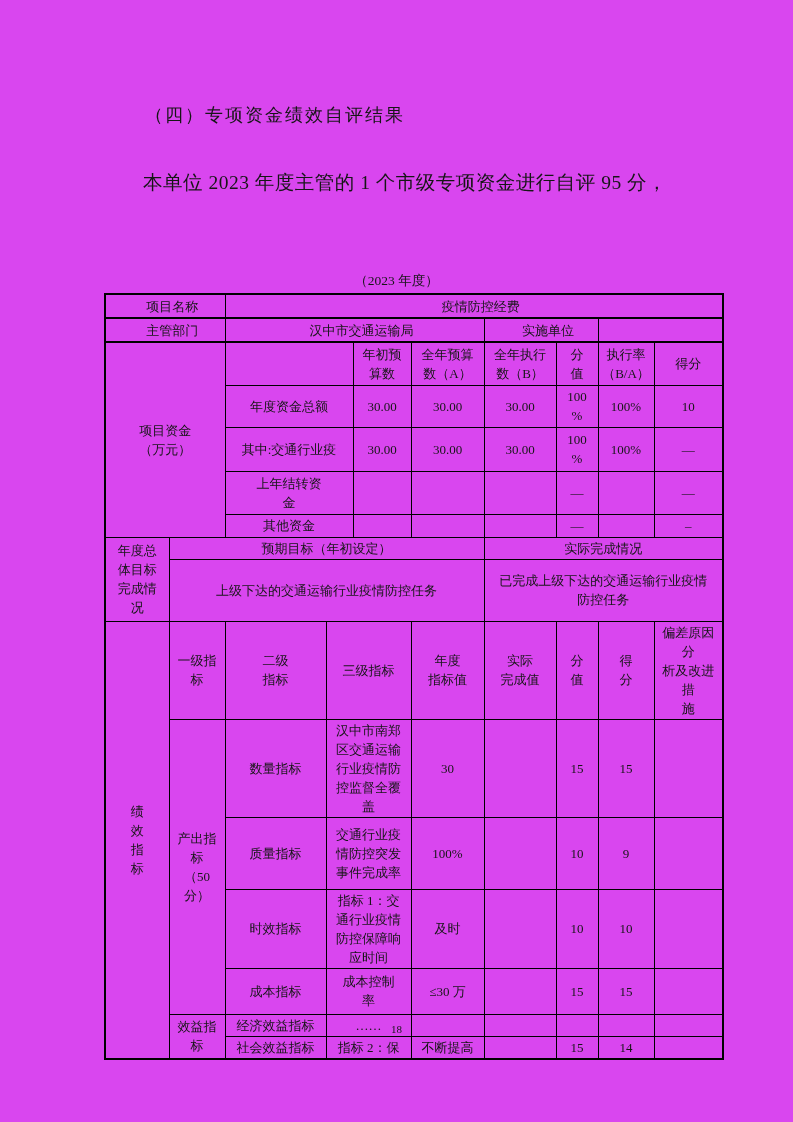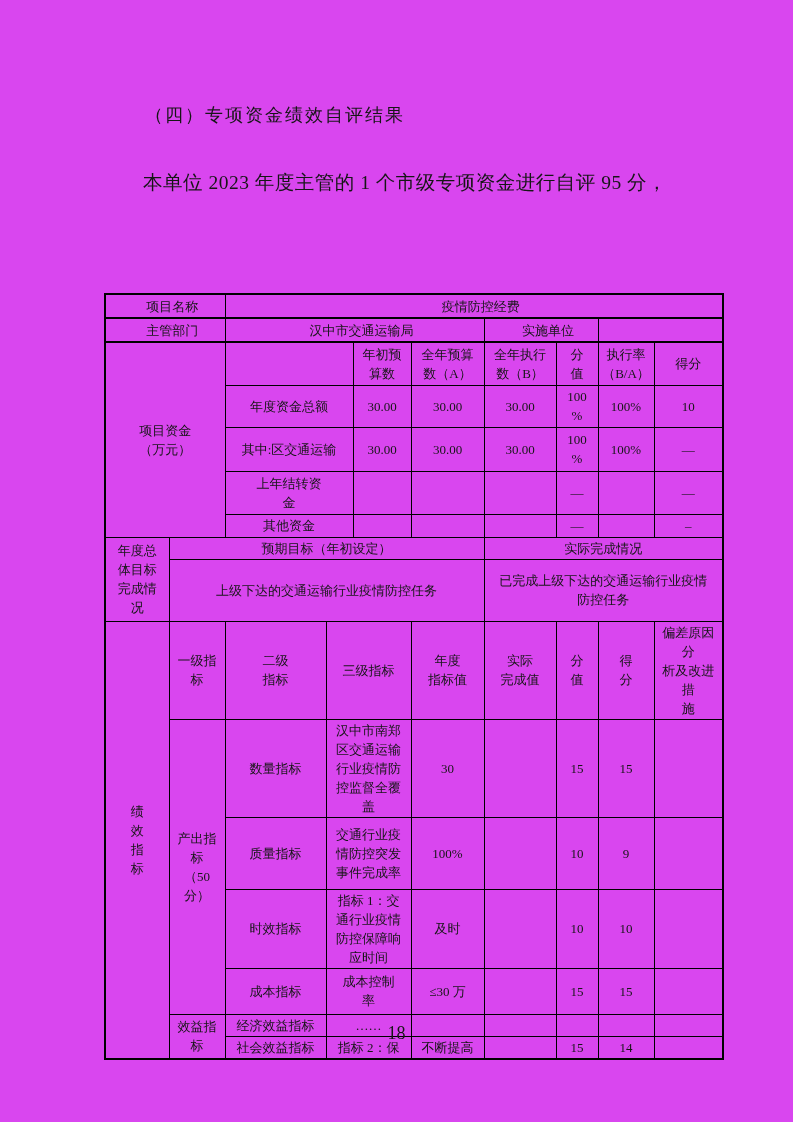--- a/index.html
+++ b/index.html
@@ -18,21 +18,21 @@
   }
   .para-line1{position:absolute;left:143px;top:169px;font-size:19.5px;letter-spacing:.5px;}
   .para-line2{position:absolute;left:111px;top:205px;font-size:19.5px;letter-spacing:.5px;}
   .table-title{
     position:absolute;left:0;top:236px;width:793px;
     text-align:center;
     font-family:"Liberation Sans", sans-serif;
     font-weight:700;font-size:26px;letter-spacing:.5px;
   }
   .table-year{position:absolute;left:0;top:272px;width:793px;text-align:center;font-size:13.5px;}
-  .page-number{position:absolute;left:0;top:1023px;width:793px;text-align:center;font-size:18px;}
+  .page-number{position:absolute;left:0;top:1023px;width:793px;text-align:center;font-size:11px;}
 
   table.selfeval{
     position:absolute;left:104px;top:293px;
     width:618px;
     border-collapse:collapse;
     table-layout:fixed;
     border:2px solid #000;
   }
   table.selfeval td{
     border:1px solid #000;
@@ -51,20 +51,21 @@
 </style>
 </head>
 <body>
 
 <div class="page">
 
   <div class="section-heading">（四）专项资金绩效自评结果</div>
 
   <div class="para-line1">本单位 2023 年度主管的 1 个市级专项资金进行自评 95 分，</div>
 
+  <div class="table-year">（2023 年度）</div>
 
   <table class="selfeval">
     <colgroup>
       <col style="width:64px">
         <col style="width:56px">
         <col style="width:101px">
         <col style="width:27px">
       <col style="width:58px">
         <col style="width:73px">
         <col style="width:72px">
@@ -108,21 +109,21 @@
       <td>30.00</td>
       <td>30.00</td>
       <td class="l">30.00</td>
       <td>100
 %</td>
       <td>100%</td>
       <td>10</td>
     </tr>
 
     <tr style="height:44px">
-      <td colspan="2" class="l">其中:区交通运输</td>
+      <td colspan="2" class="l">其中:交通行业疫</td>
       <td>30.00</td>
       <td>30.00</td>
       <td class="l">30.00</td>
       <td>100
 %</td>
       <td>100%</td>
       <td>—</td>
     </tr>
 
     <tr style="height:43px">

